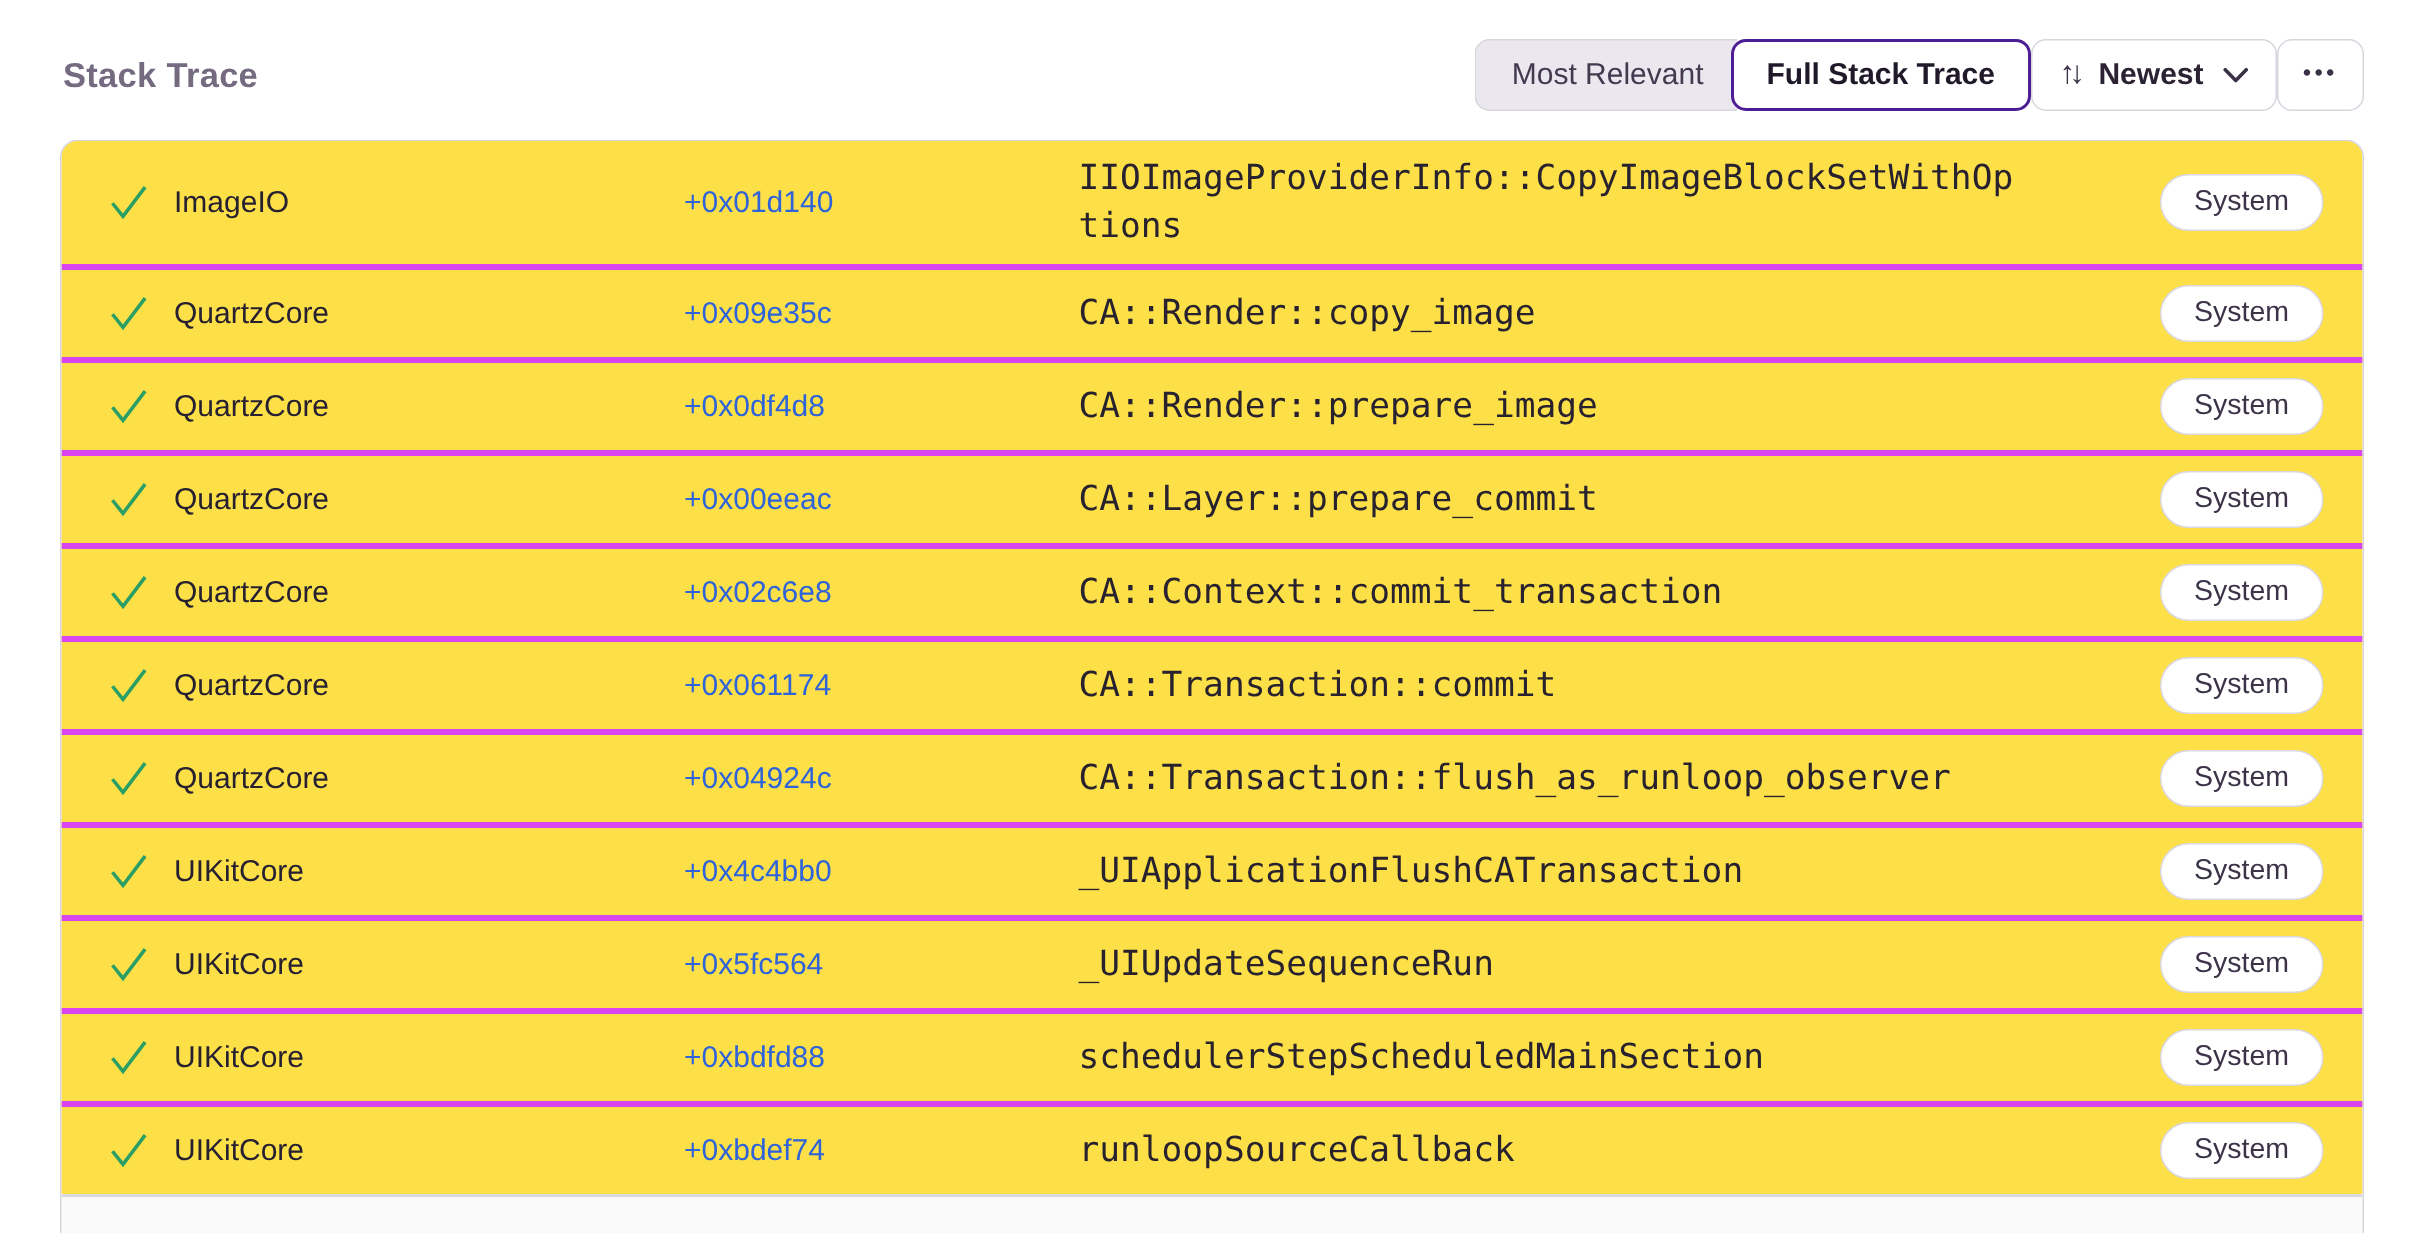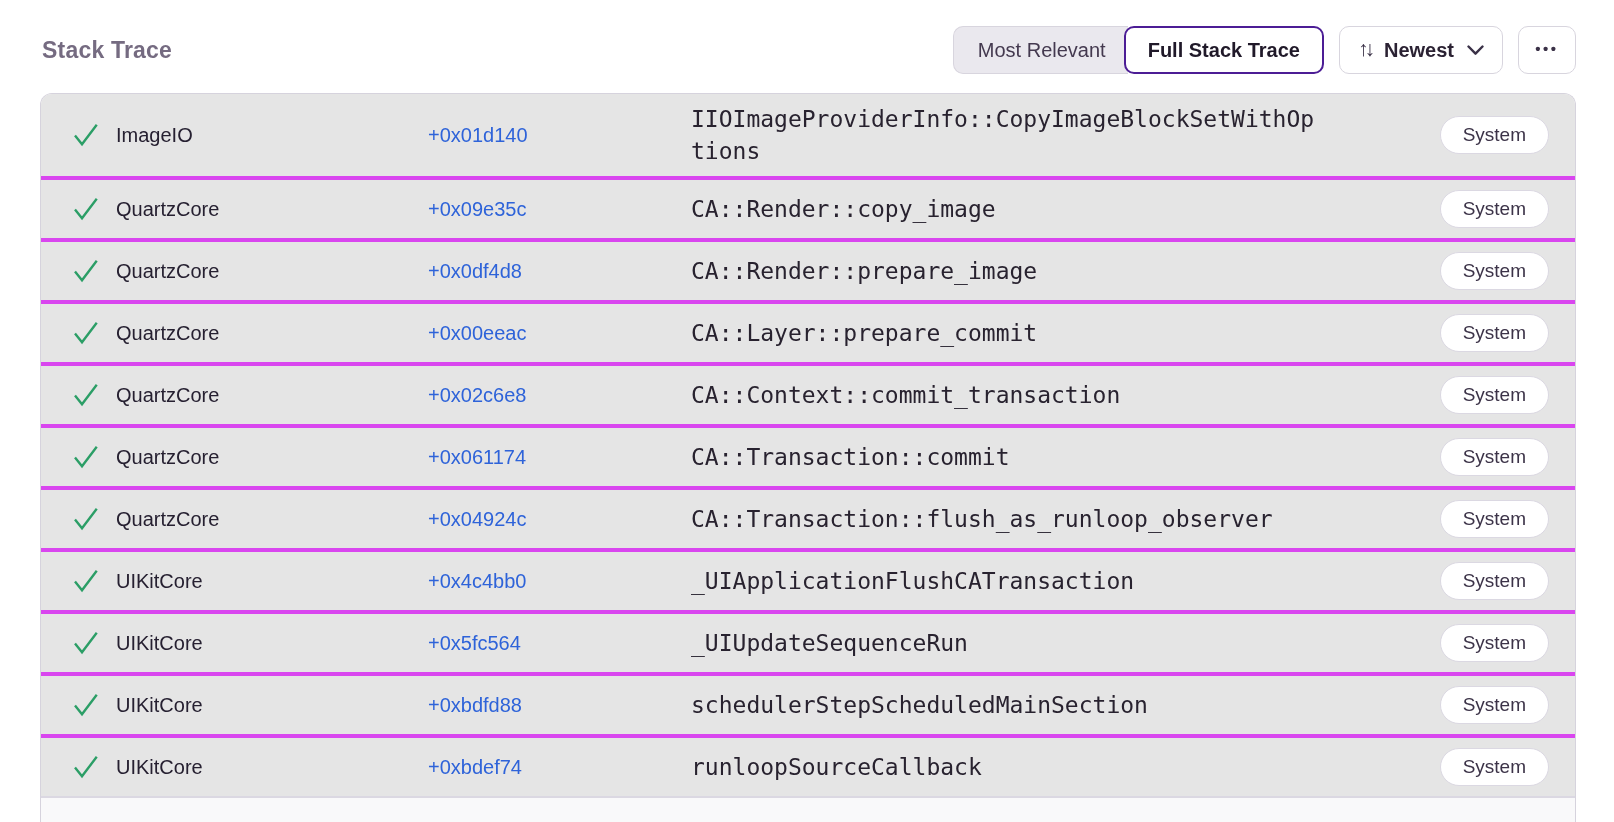--- a/index.html
+++ b/index.html
@@ -2,21 +2,21 @@
 <html><head>
 <meta charset="utf-8">
 <style>
   * { margin:0; padding:0; box-sizing:border-box; }
   html,body { width:1614px; height:822px; overflow:hidden; background:#ffffff;
               font-family:"Liberation Sans", sans-serif; }
 
   
   .header { display:flex; align-items:center; padding:26px 38px 0 42px; height:74px; }
   .page-title { font-size:23px; font-weight:700; color:#756b81; letter-spacing:.2px; }
-  .header-controls { margin-left:auto; display:flex; align-items:flex-end; gap:15px; }
+  .header-controls { margin-left:auto; display:flex; align-items:flex-end; }
 
   .seg-group { display:flex; align-items:center; }
   .btn { height:48px; display:flex; align-items:center; justify-content:center;
          font-size:20px; background:#fff; border:1px solid #d8d5de; border-radius:10px;
          color:#3c3348; cursor:pointer; }
   .btn-most-relevant { background:#eae8ee; border-radius:10px 0 0 10px; border-right:none;
                        padding:0 22px 0 24px; color:#44394f; font-weight:400; }
   .btn-full-stack { border:2px solid #4c1d95; font-weight:700; color:#201929;
                     padding:0 22px; margin-left:-4px; z-index:2; background:#fff; }
   .btn-newest { padding:0 18px; gap:11px; font-weight:700; color:#2b2233; }
@@ -25,26 +25,26 @@
   .chevron { margin-left:2px; display:flex; }
   .btn-more { width:58px; padding:0; }
   .more-glyph { font-size:15px; font-weight:700; letter-spacing:2.5px; color:#3a3147;
                 transform:translateY(-2px); }
 
   
   .trace-panel { margin:19px 38px 0 40px; width:1536px;
                  border:1px solid #d6d3dd; border-bottom:none;
                  border-radius:12px 12px 0 0; overflow:hidden; background:#f9f9fa; }
   .frame-row { display:flex; align-items:center; min-height:62px;
-               padding:9px 26px 9px 30px; background:#e5e5e5; cursor:pointer; }
+               padding:9px 26px 9px 30px; background:#fde047; cursor:pointer; }
   .frame-row + .frame-row { border-top:4px solid #d946ef; }
   .col-check { width:45px; flex:0 0 45px; display:flex; align-items:center; }
   .col-module { width:312px; flex:0 0 312px; font-size:20px; font-weight:500; color:#262031; }
   .col-address { width:263px; flex:0 0 263px; font-size:20px; color:#2e63d9;
-                 text-decoration:none; cursor:pointer; }
+                 text-decoration:none; cursor:pointer;margin-left:28px; }
   .col-function { flex:1 1 auto; max-width:630px;
                   font-family:"DejaVu Sans Mono", monospace; font-size:23px;
                   line-height:1.4; color:#28222f; word-break:break-all; white-space:pre-wrap; }
   .sys-badge { margin-left:auto; font-size:19px; color:#3c3348; background:#ffffff;
                border:1.5px solid #dbd8e2; border-radius:999px; padding:7px 22px;
                white-space:nowrap;text-align:center; }
   .filler-row { height:40px; border-top:2px solid #dbd8e2; background:#f9f9fa; }
 </style>
 </head>
 <body>

